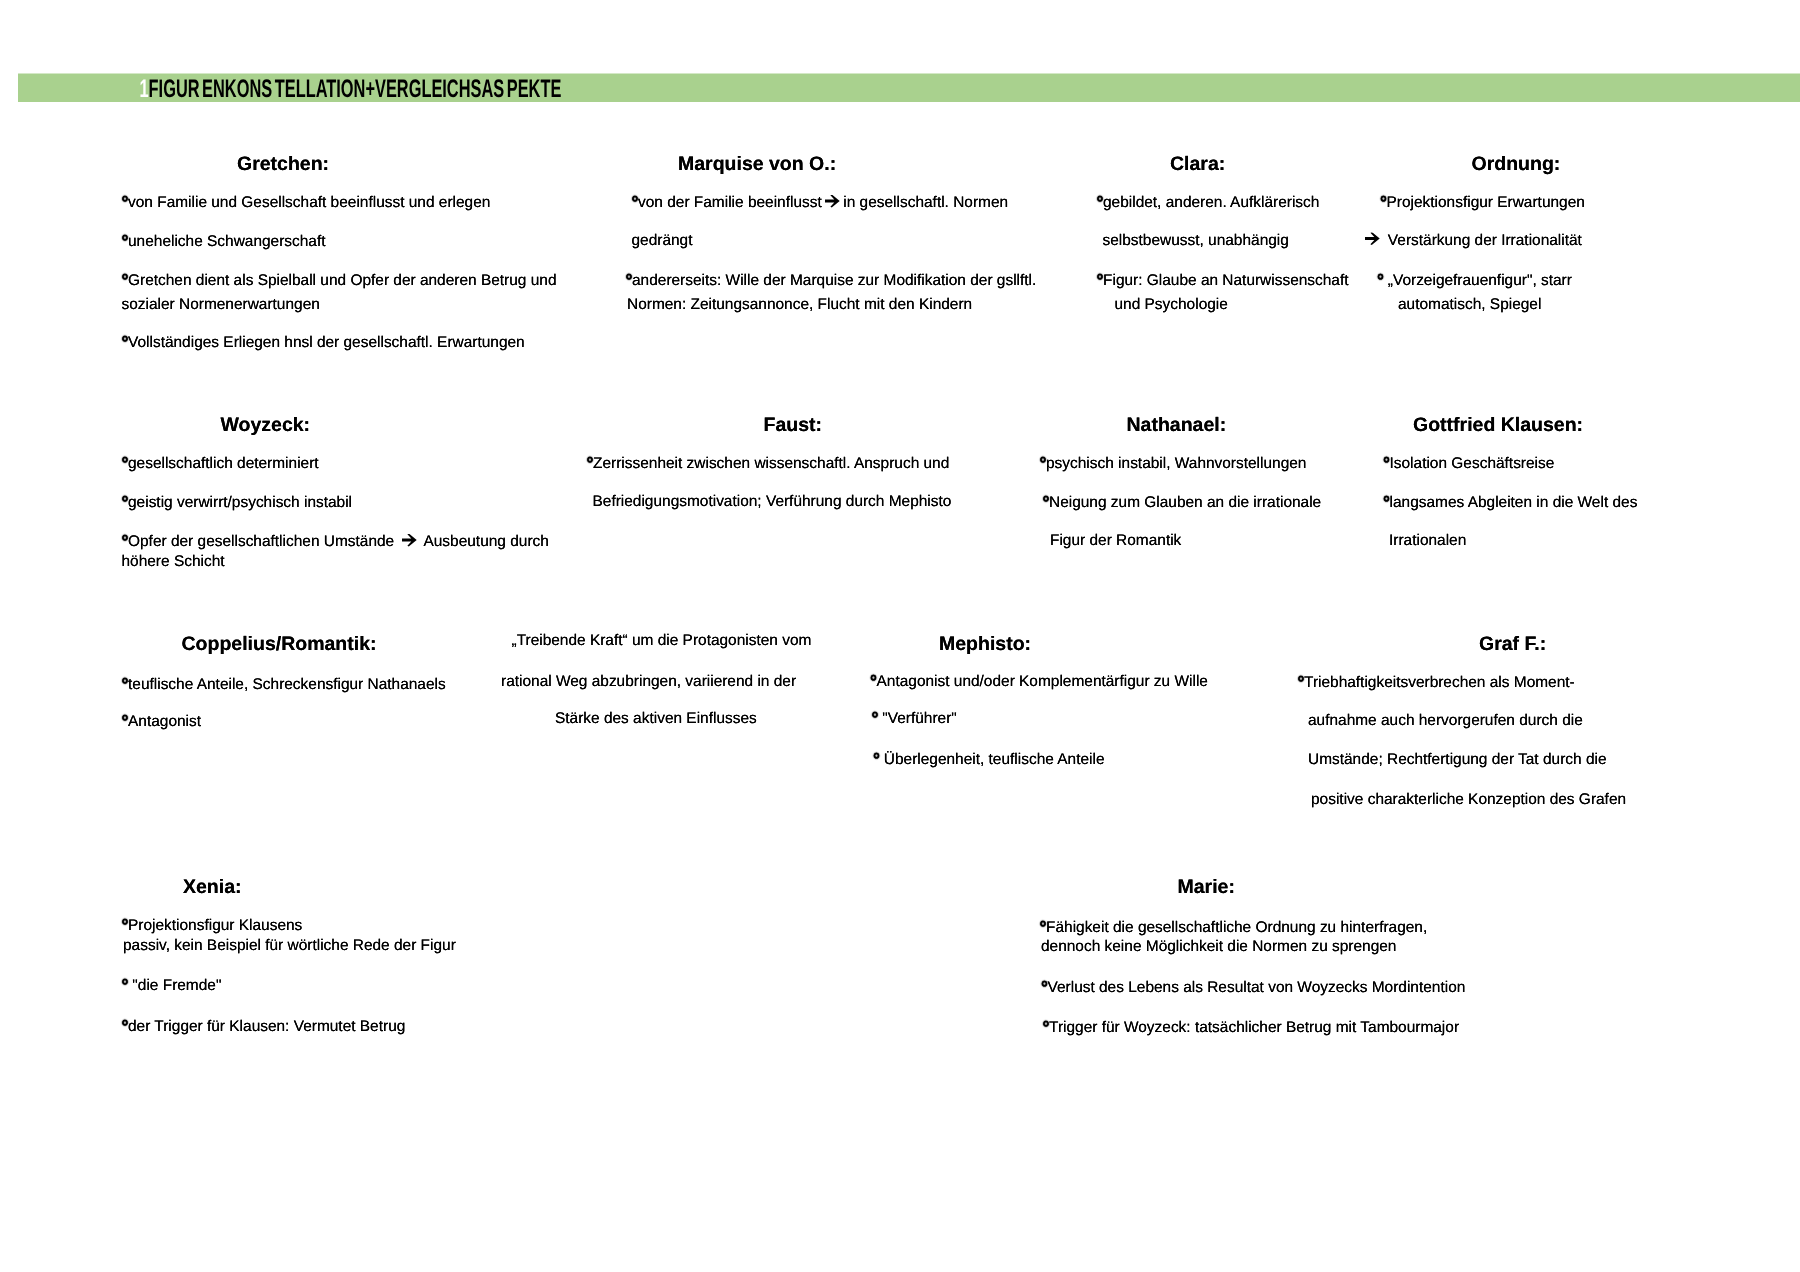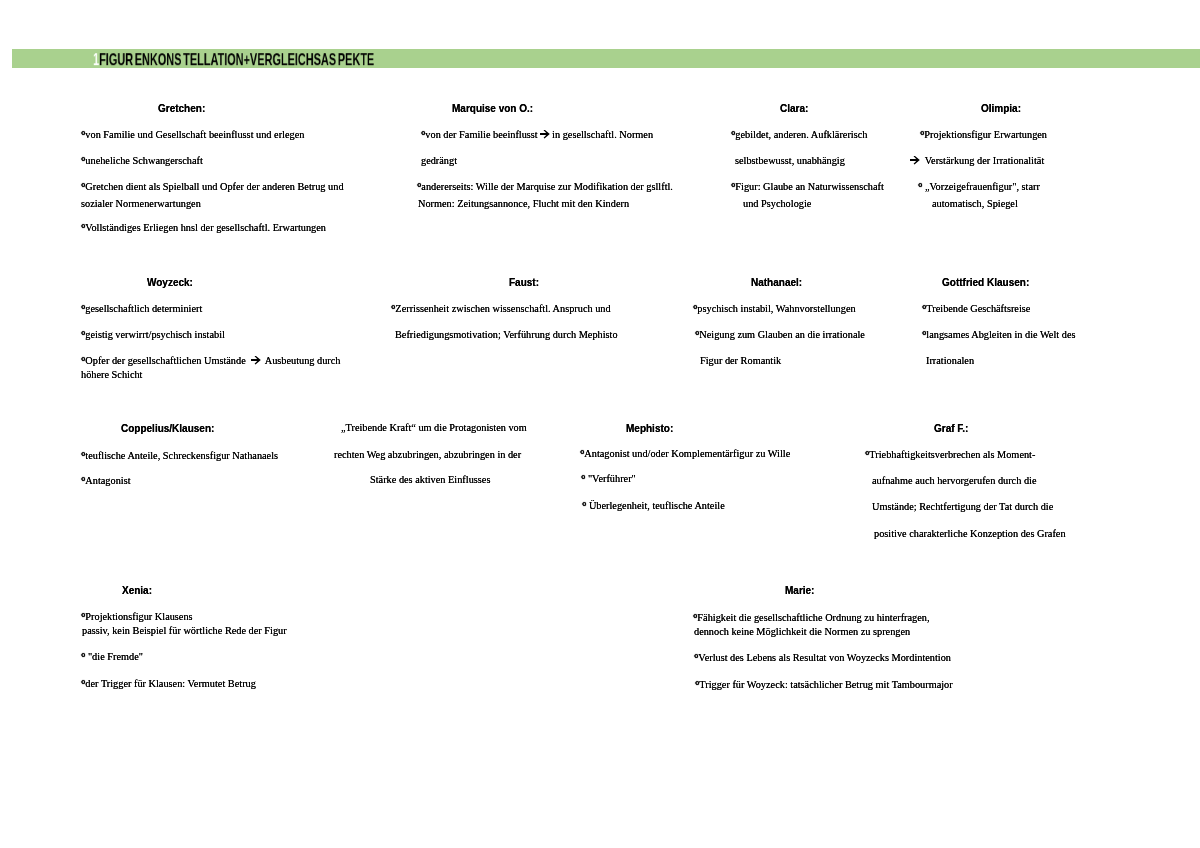--- a/index.html
+++ b/index.html
@@ -11,22 +11,22 @@
               background:#a9d18e;}
   .header-title{position:absolute;left:93px;top:50px;height:19px;line-height:19px;
                 font-weight:bold;font-size:15.5px;white-space:nowrap;
                 transform:scale(0.7045,1.09);transform-origin:0 50%;
                 will-change:transform;}
   .header-number{color:#ffffff;}
   .hrun{margin-right:2.4px;}
   .hrun:last-child{margin-right:0;}
   .char-block{position:absolute;left:0;top:0;width:1200px;height:0;}
   .text-line{position:absolute;font-size:10.3px;line-height:11px;white-space:nowrap;
-             will-change:transform;text-shadow:0 0 0.3px #000;font-family:Liberation Serif, serif;}
-  .char-name{position:absolute;font-size:10px;line-height:11px;white-space:nowrap;
+             will-change:transform;text-shadow:0 0 0.3px #000;}
+  .char-name{position:absolute;font-size:13px;line-height:11px;white-space:nowrap;
              font-weight:bold;will-change:transform;text-shadow:0 0 0.3px #000;}
   .bullet-degree{font-weight:bold;font-size:11.6px;letter-spacing:-0.3px;
                  display:inline-block;transform:scaleY(1.1);
                  transform-origin:50% 50%;
                  position:relative;top:0.9px;
                  text-shadow:0 0 0.8px #000,0 0 0.8px #000;}
   .arrow-right{display:inline-block;width:10px;height:9px;margin:0 2.2px;
                vertical-align:-0.8px;}
   .arrow-right svg{display:block;}
 </style>
@@ -56,21 +56,21 @@
     <div class="text-line" style="left:418px;top:198px">Normen: Zeitungsannonce, Flucht mit den Kindern</div>
   </div>
   <div class="char-block">
     <div class="char-name" style="left:780px;top:103px">Clara:</div>
     <div class="text-line" style="left:731px;top:129px"><span class="bullet-degree">°</span><span>gebildet, anderen. Aufklärerisch</span></div>
     <div class="text-line" style="left:735px;top:155px">selbstbewusst, unabhängig</div>
     <div class="text-line" style="left:731px;top:181px"><span class="bullet-degree">°</span><span>Figur: Glaube an Naturwissenschaft</span></div>
     <div class="text-line" style="left:743px;top:198px">und Psychologie</div>
   </div>
   <div class="char-block">
-    <div class="char-name" style="left:981px;top:103px">Olimpia:</div>
+    <div class="char-name" style="left:981px;top:103px">Ordnung:</div>
     <div class="text-line" style="left:920px;top:129px"><span class="bullet-degree">°</span><span>Projektionsfigur Erwartungen</span></div>
     <div class="text-line" style="left:908px;top:155px"><span class="arrow-right"><svg width="10" height="9" viewBox="0 0 10 9" aria-hidden="true">
             <path d="M0 3 H6.2 L3.6 0.15 L4.5 -0.4 L9.8 4 L4.5 8.4 L3.6 7.85 L6.2 5 H0 Z" fill="#000"></path>
           </svg></span><span>  Verstärkung der Irrationalität</span></div>
     <div class="text-line" style="left:918px;top:181px"><span class="bullet-degree">°</span><span> „Vorzeigefrauenfigur", starr</span></div>
     <div class="text-line" style="left:932px;top:198px">automatisch, Spiegel</div>
   </div>
   <div class="char-block">
     <div class="char-name" style="left:147px;top:277px">Woyzeck:</div>
     <div class="text-line" style="left:81px;top:303px"><span class="bullet-degree">°</span><span>gesellschaftlich determiniert</span></div>
@@ -86,42 +86,42 @@
     <div class="text-line" style="left:395px;top:329px">Befriedigungsmotivation; Verführung durch Mephisto</div>
   </div>
   <div class="char-block">
     <div class="char-name" style="left:751px;top:277px">Nathanael:</div>
     <div class="text-line" style="left:693px;top:303px"><span class="bullet-degree">°</span><span>psychisch instabil, Wahnvorstellungen</span></div>
     <div class="text-line" style="left:695px;top:329px"><span class="bullet-degree">°</span><span>Neigung zum Glauben an die irrationale</span></div>
     <div class="text-line" style="left:700px;top:355px">Figur der Romantik</div>
   </div>
   <div class="char-block">
     <div class="char-name" style="left:942px;top:277px">Gottfried Klausen:</div>
-    <div class="text-line" style="left:922px;top:303px"><span class="bullet-degree">°</span><span>Treibende Geschäftsreise</span></div>
+    <div class="text-line" style="left:922px;top:303px"><span class="bullet-degree">°</span><span>Isolation Geschäftsreise</span></div>
     <div class="text-line" style="left:922px;top:329px"><span class="bullet-degree">°</span><span>langsames Abgleiten in die Welt des</span></div>
     <div class="text-line" style="left:926px;top:355px">Irrationalen</div>
   </div>
   <div class="char-block">
-    <div class="char-name" style="left:121px;top:423px">Coppelius/Klausen:</div>
+    <div class="char-name" style="left:121px;top:423px">Coppelius/Romantik:</div>
     <div class="text-line" style="left:81px;top:450px"><span class="bullet-degree">°</span><span>teuflische Anteile, Schreckensfigur Nathanaels</span></div>
     <div class="text-line" style="left:81px;top:475px"><span class="bullet-degree">°</span><span>Antagonist</span></div>
   </div>
   <div class="char-block">
     <div class="text-line" style="left:341px;top:422px">„Treibende Kraft“ um die Protagonisten vom</div>
-    <div class="text-line" style="left:334px;top:449px">rechten Weg abzubringen, abzubringen in der</div>
+    <div class="text-line" style="left:334px;top:449px">rational Weg abzubringen, variierend in der</div>
     <div class="text-line" style="left:370px;top:474px">Stärke des aktiven Einflusses</div>
   </div>
   <div class="char-block">
     <div class="char-name" style="left:626px;top:423px">Mephisto:</div>
     <div class="text-line" style="left:580px;top:448px"><span class="bullet-degree">°</span><span>Antagonist und/oder Komplementärfigur zu Wille</span></div>
     <div class="text-line" style="left:581px;top:473px"><span class="bullet-degree">°</span><span> "Verführer"</span></div>
     <div class="text-line" style="left:582px;top:500px"><span class="bullet-degree">°</span><span> Überlegenheit, teuflische Anteile</span></div>
   </div>
   <div class="char-block">
-    <div class="char-name" style="left:934px;top:423px">Graf F.:</div>
+    <div class="char-name" style="left:986px;top:423px">Graf F.:</div>
     <div class="text-line" style="left:865px;top:449px"><span class="bullet-degree">°</span><span>Triebhaftigkeitsverbrechen als Moment-</span></div>
     <div class="text-line" style="left:872px;top:475px">aufnahme auch hervorgerufen durch die</div>
     <div class="text-line" style="left:872px;top:501px">Umstände; Rechtfertigung der Tat durch die</div>
     <div class="text-line" style="left:874px;top:528px">positive charakterliche Konzeption des Grafen</div>
   </div>
   <div class="char-block">
     <div class="char-name" style="left:122px;top:585px">Xenia:</div>
     <div class="text-line" style="left:81px;top:611px"><span class="bullet-degree">°</span><span>Projektionsfigur Klausens</span></div>
     <div class="text-line" style="left:82px;top:625px">passiv, kein Beispiel für wörtliche Rede der Figur</div>
     <div class="text-line" style="left:81px;top:651px"><span class="bullet-degree">°</span><span> "die Fremde"</span></div>

